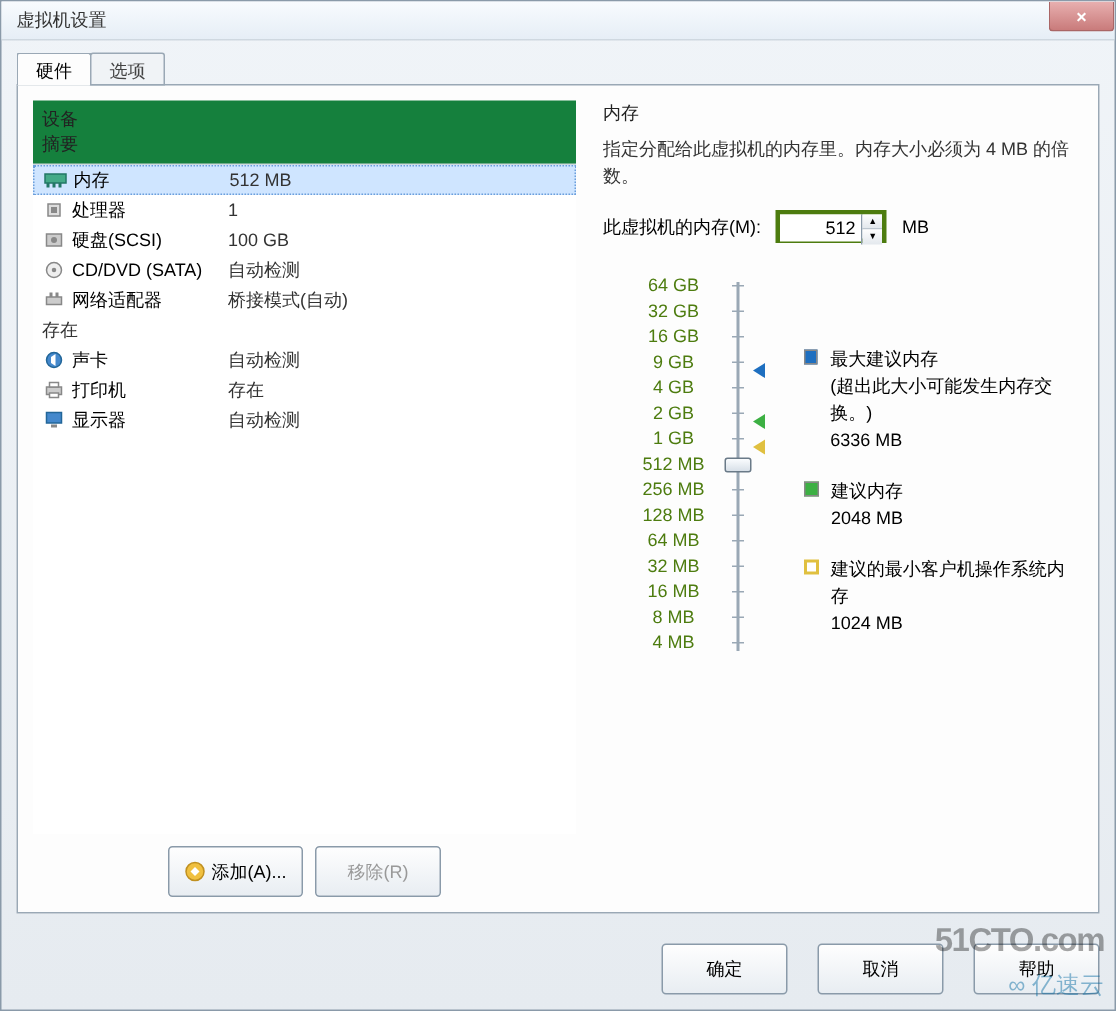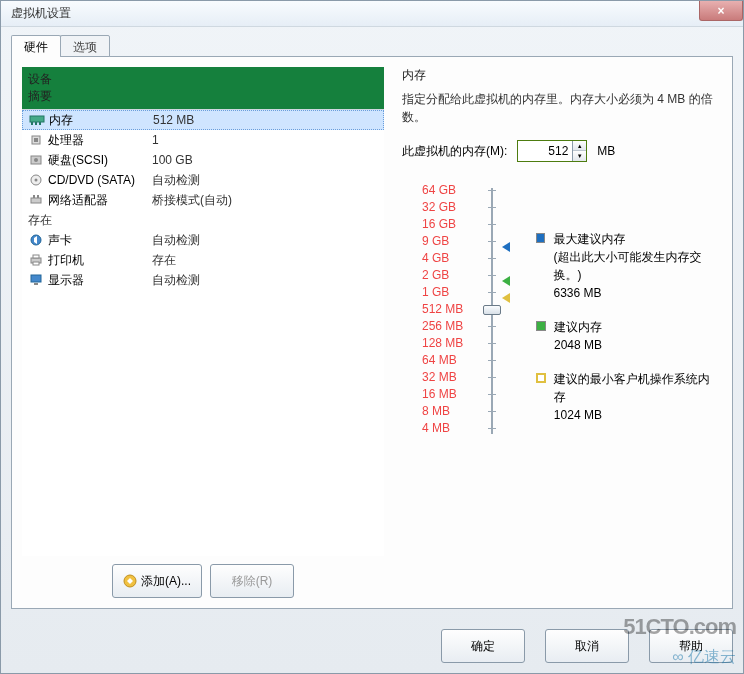--- a/index.html
+++ b/index.html
@@ -23,27 +23,27 @@
 .row .c1 { width: 124px; display: flex; align-items: center; }
 .row .c2 { color: #333; }
 .leftbtns { display: flex; justify-content: center; gap: 8px; padding: 8px 0 0; }
 .btn { min-width: 84px; height: 24px; border: 1px solid #8a9aa9; background: linear-gradient(180deg,#fefefe,#e8edf2); border-radius: 3px; display: inline-flex; align-items: center; justify-content: center; padding: 16px 10px; }
 .btn svg { margin-right: 4px; }
 .btn.dis { color: #999; }
 .right { flex: 1; padding: 0 4px; }
 .sect { color: #222; font-weight: normal; margin-bottom: 6px; }
 .desc { color: #333; line-height: 1.5; margin-bottom: 14px; }
 .memrow { display: flex; align-items: center; gap: 10px; margin-bottom: 20px; }
-.spin { display: inline-flex; align-items: center; border: 1px solid #4d7c0f; background: #fff; height: 22px; }
+.spin { display: inline-flex; align-items: flex-start; border: 3px solid #4d7c0f; background: #fff; height: 22px; }
 .spin input { width: 54px; border: none; text-align: right; padding: 2px 4px; font-family: inherit; font-size: 12px; outline: none; }
 .spin .ar { width: 14px; display: flex; flex-direction: column; border-left: 1px solid #8a9aa9; }
 .spin .ar div { height: 10px; display: flex; align-items: center; justify-content: center; font-size: 6px; background: linear-gradient(180deg,#fefefe,#e3e8ed); }
 .spin .ar div:first-child { border-bottom: 1px solid #bcc6cf; }
 .scale { display: flex; margin-left: 20px; }
-.ticks { width: 60px; text-align: left; padding-right: 6px; line-height: 17px; color: #ef4444; }
+.ticks { width: 60px; text-align: center; padding-right: 6px; line-height: 17px; color: #4d7c0f; }
 .ticks div { height: 17px; }
 .track { width: 20px; position: relative; display: flex; flex-direction: column; align-items: center; }
 .line { width: 2px; background: #9aa8b5; position: absolute; top: 6px; bottom: 6px; }
 .tk { width: 8px; height: 1px; background: #9aa8b5; position: relative; margin-top: 16px; }
 .tk:first-child { margin-top: 8px; }
 .thumb { position: absolute; width: 18px; height: 10px; background: linear-gradient(180deg,#fafcfe,#d8e0e8); border: 1px solid #6a7a88; border-radius: 2px; left: 1px; }
 .mk { position: absolute; left: 0; width: 0; height: 0; }
 .mk.blue { border-top: 5px solid transparent; border-bottom: 5px solid transparent; border-right: 8px solid #1e6fc0; }
 .mk.green { border-top: 5px solid transparent; border-bottom: 5px solid transparent; border-right: 8px solid #3cb043; }
 .mk.yellow { border-top: 5px solid transparent; border-bottom: 5px solid transparent; border-right: 8px solid #e0c040; }

